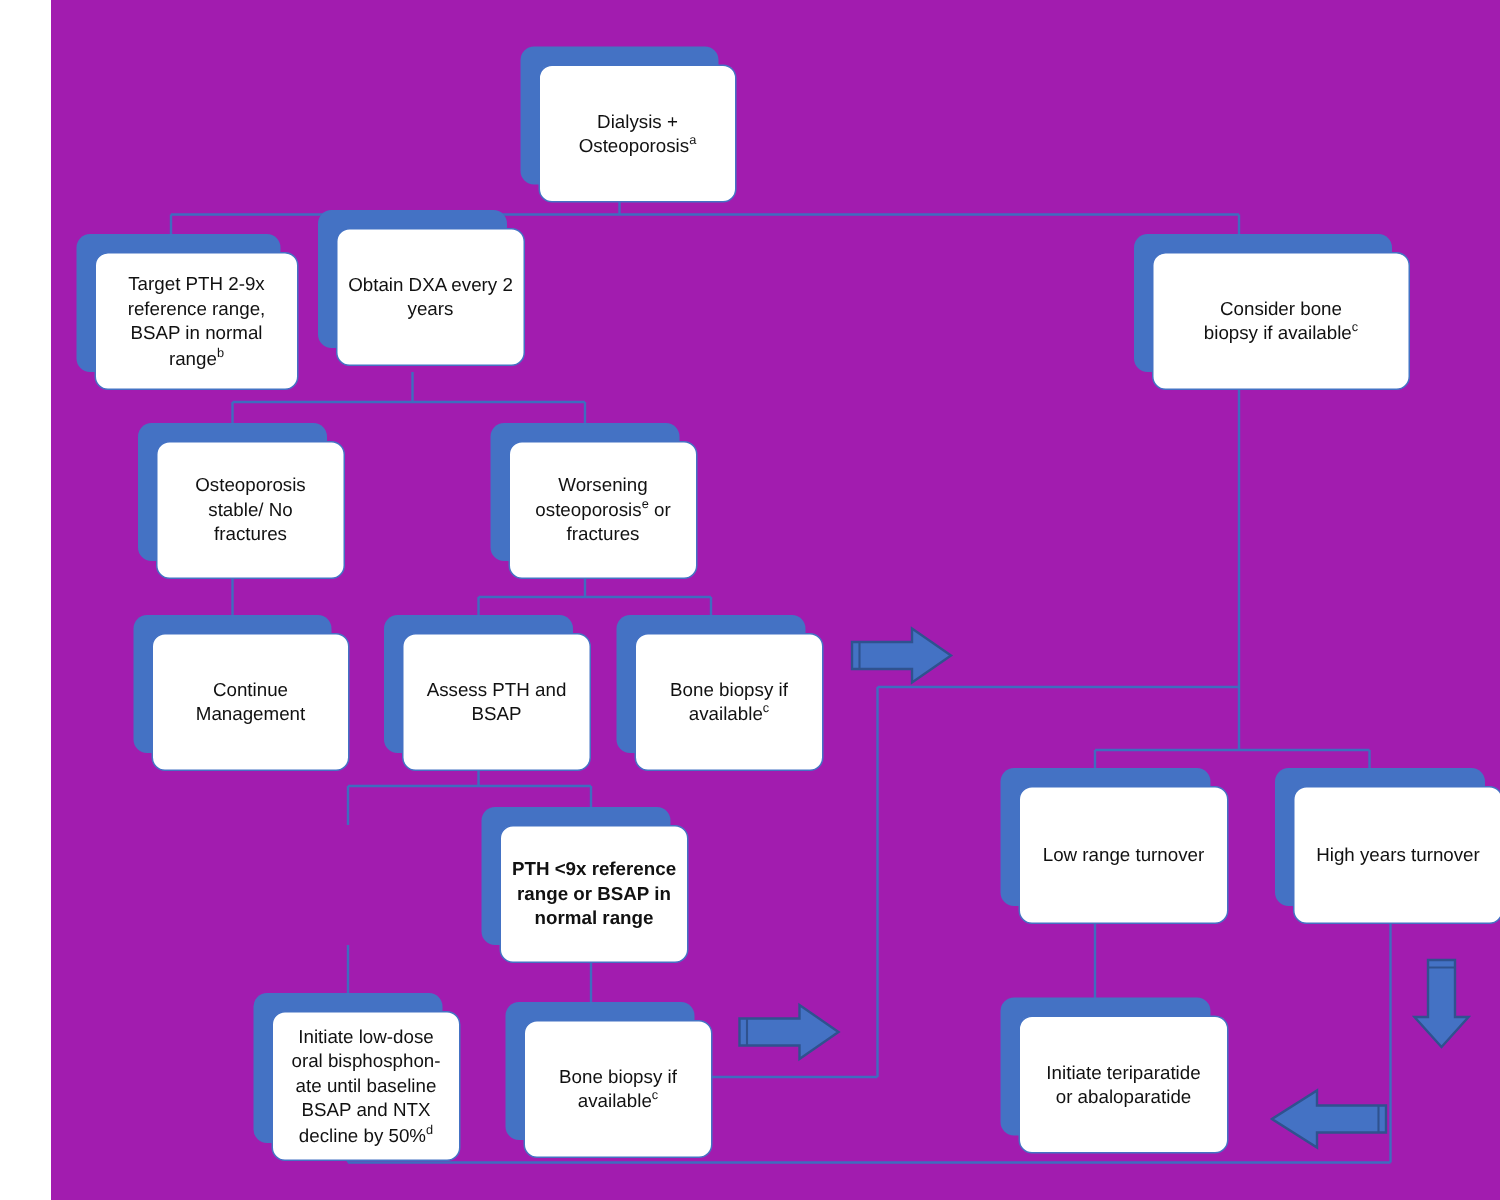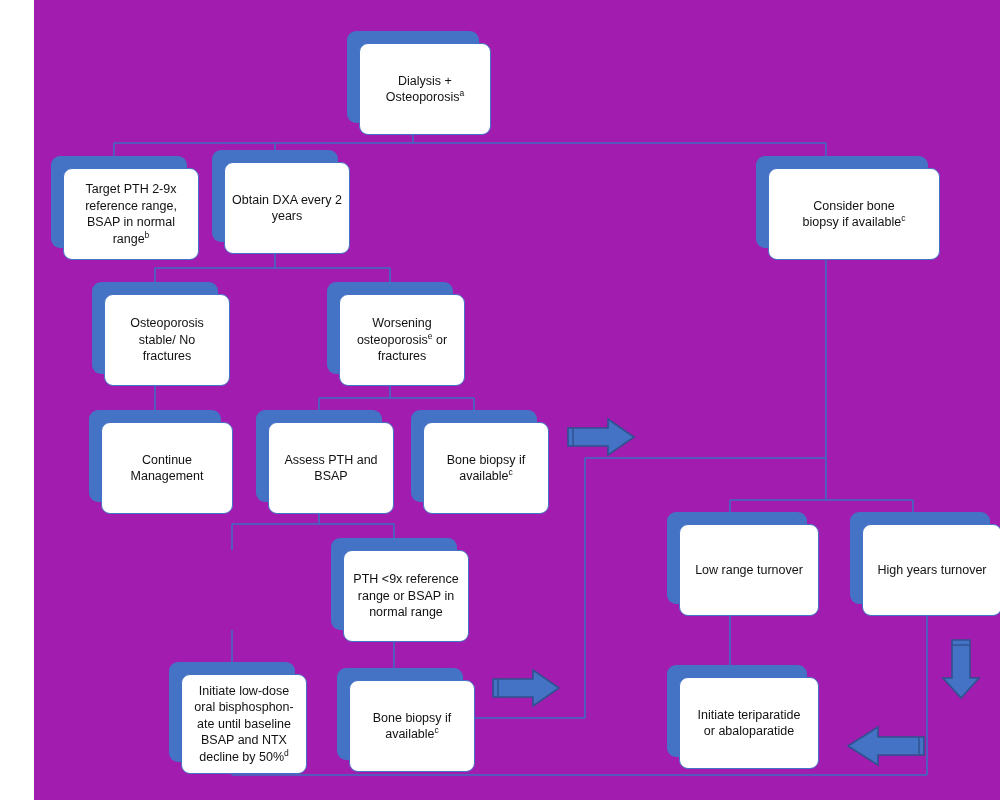--- a/index.html
+++ b/index.html
@@ -87,21 +87,21 @@
     </div>
   </div>
 
   <div class="node" style="left:17px;top:156px;width:126px;height:92px;padding-left:10px;">
     <div class="shadow"></div>
     <div class="card white">
       <span class="label">Target PTH 2-9x<br>reference range,<br>BSAP in normal<br>range<sup>b</sup></span>
     </div>
   </div>
 
-  <div class="node" style="left:178px;top:150px;width:126px;height:92px;">
+  <div class="node" style="left:178px;top:140px;width:126px;height:92px;">
     <div class="shadow"></div>
     <div class="card white">
       <span class="label">Obtain DXA every 2<br>years</span>
     </div>
   </div>
 
   <div class="node" style="left:722px;top:156px;width:140px;height:92px;padding-left:32px;">
     <div class="shadow"></div>
     <div class="card white">
       <span class="label">Consider bone<br>biopsy if available<sup>c</sup></span>
@@ -151,21 +151,21 @@
   </div>
 
   <div class="node" style="left:816px;top:512px;width:140px;height:92px;">
     <div class="shadow"></div>
     <div class="card white">
       <span class="label">High years turnover</span>
     </div>
   </div>
 
 
-  <div class="node" style="left:297px;top:538px;width:126px;height:92px;">
+  <div class="node" style="left:287px;top:538px;width:126px;height:92px;font-weight:bold;">
     <div class="shadow"></div>
     <div class="card white">
       <span class="label">PTH &lt;9x reference<br>range or BSAP in<br>normal range</span>
     </div>
   </div>
 
   <div class="node" style="left:135px;top:662px;width:126px;height:100px;">
     <div class="shadow"></div>
     <div class="card white">
       <span class="label">Initiate low-dose<br>oral bisphosphon-<br>ate until baseline<br>BSAP and NTX<br>decline by 50%<sup>d</sup></span>

